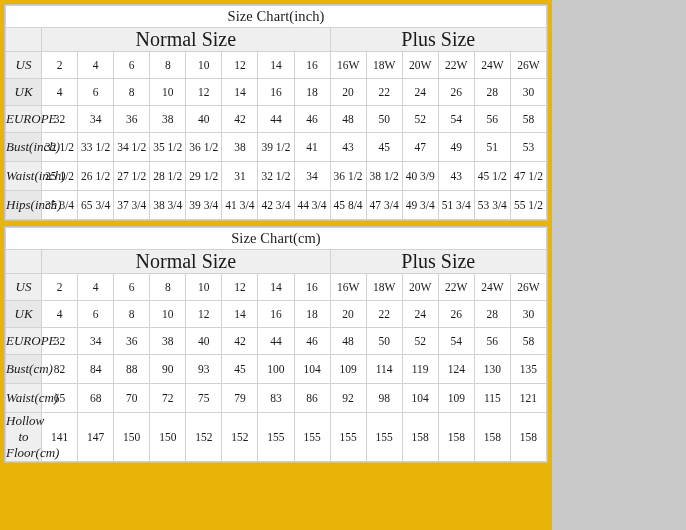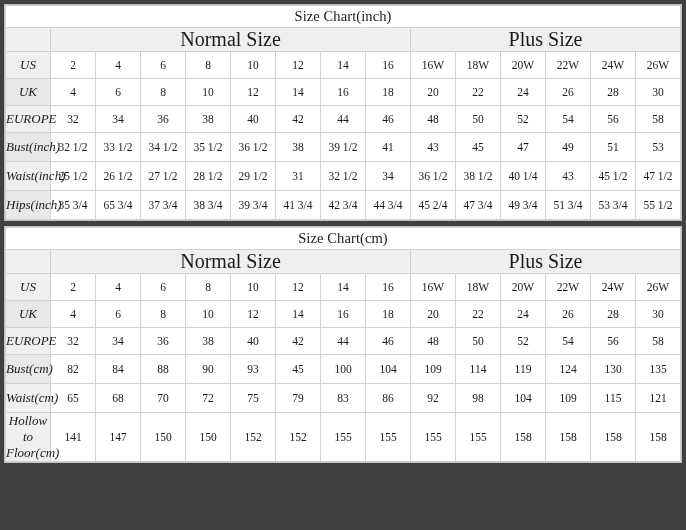--- a/index.html
+++ b/index.html
@@ -8,28 +8,28 @@
   }
   body {
     width: 686px;
     height: 530px;
     background: #c8c8c8;
     font-family: "Liberation Serif", serif;
     color: #1a1a1a;
     overflow: hidden;
   }
   .page {
-    width: 686px;
+    width: 552px;
     height: 530px;
     box-sizing: border-box;
     padding: 4px 4px 0 4px;
     display: flex;
     flex-direction: column;
     gap: 5px;
-    background: #404040;
+    background: #eab308;
   }
   .chart-block {
     background: #ffffff;
     border: 1px solid #c0c0c0;
   }
   table.size-table {
     border-collapse: collapse;
     width: 100%;
     table-layout: fixed;
   }
@@ -159,36 +159,36 @@
             <td class="datacell">25 1/2</td>
             <td class="datacell">26 1/2</td>
             <td class="datacell">27 1/2</td>
             <td class="datacell">28 1/2</td>
             <td class="datacell">29 1/2</td>
             <td class="datacell">31</td>
             <td class="datacell">32 1/2</td>
             <td class="datacell">34</td>
             <td class="datacell">36 1/2</td>
             <td class="datacell">38 1/2</td>
-            <td class="datacell">40 1/4</td>
+            <td class="datacell">40 3/9</td>
             <td class="datacell">43</td>
             <td class="datacell">45 1/2</td>
             <td class="datacell">47 1/2</td>
           </tr>
           <tr class="row-h-med row-shade">
             <td class="rowlabel">Hips(inch)</td>
             <td class="datacell">35 3/4</td>
             <td class="datacell">65 3/4</td>
             <td class="datacell">37 3/4</td>
             <td class="datacell">38 3/4</td>
             <td class="datacell">39 3/4</td>
             <td class="datacell">41 3/4</td>
             <td class="datacell">42 3/4</td>
             <td class="datacell">44 3/4</td>
-            <td class="datacell">45 2/4</td>
+            <td class="datacell">45 8/4</td>
             <td class="datacell">47 3/4</td>
             <td class="datacell">49 3/4</td>
             <td class="datacell">51 3/4</td>
             <td class="datacell">53 3/4</td>
             <td class="datacell">55 1/2</td>
           </tr>
         </tbody>
     </table>
   </div>
   <div class="chart-block">

